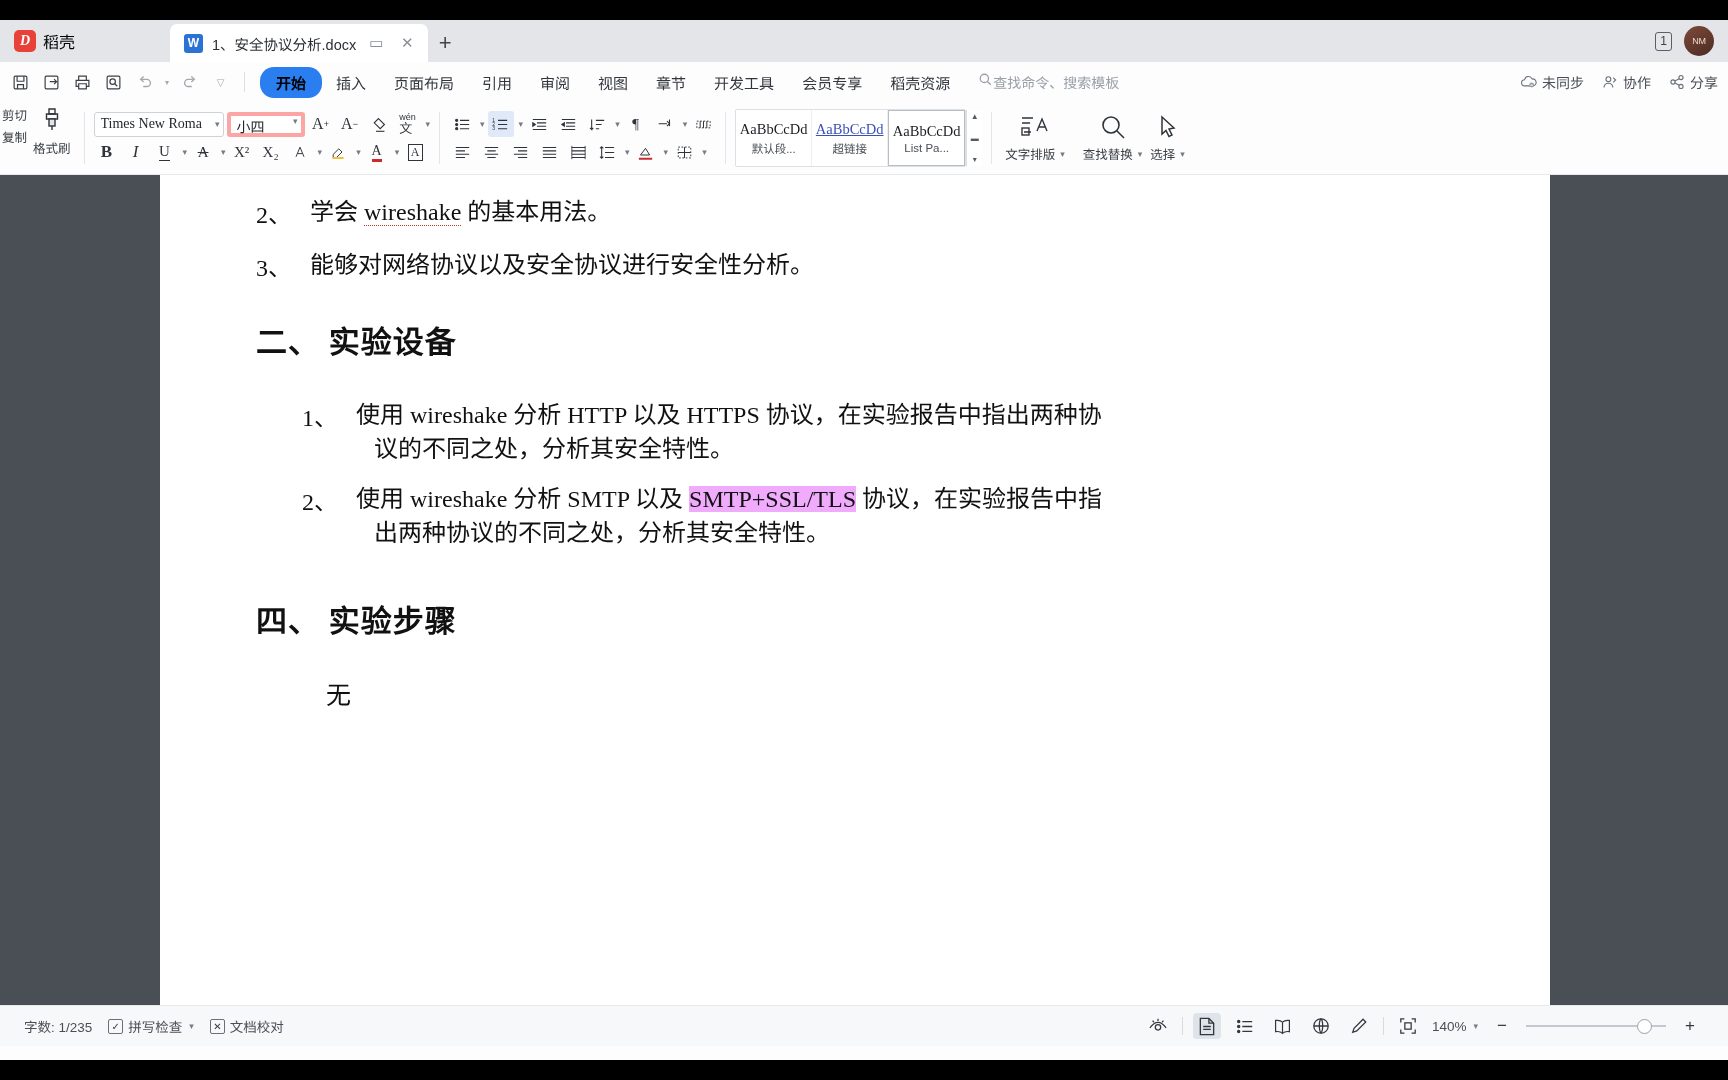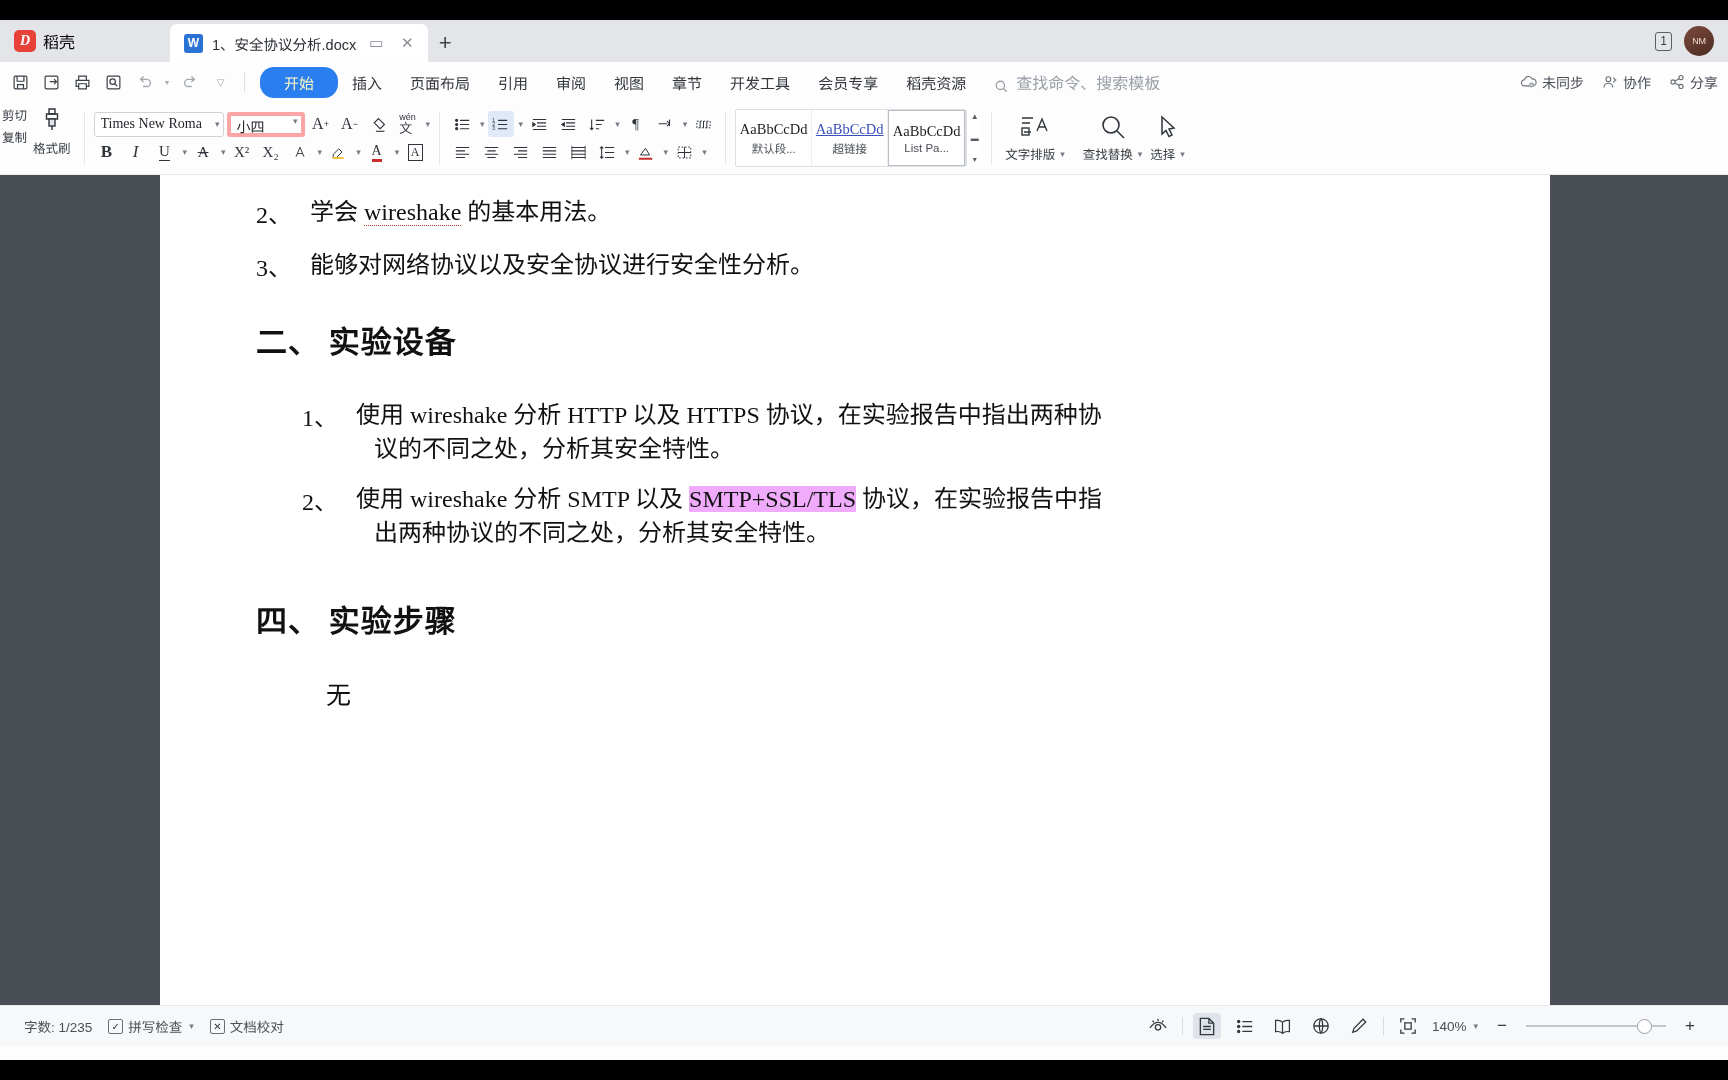--- a/index.html
+++ b/index.html
@@ -74,24 +74,24 @@
   .qat{display:flex;align-items:center;gap:2px;padding-right:8px;}
   .qbtn{
     width:29px;height:29px;display:flex;align-items:center;
     justify-content:center;color:#3b4046;border-radius:4px;
   }
   .qsep{width:1px;height:20px;background:#dcdfe4;margin:0 7px;}
   .rtab{
     font-size:15px;color:#33373d;padding:5px 14px;border-radius:14px;
     white-space:nowrap;
   }
-  .rtab.active{background:#2a7ef0;color:#fef9c3;font-weight:400;padding:5px 24px;}
+  .rtab.active{background:#2a7ef0;color:#000000;font-weight:700;padding:5px 16px;}
   .searchbox{
-    display:flex;align-items:flex-end;gap:7px;margin-left:14px;color:#9aa0a8;
-    font-size:16px;
+    display:flex;align-items:flex-start;margin-left:14px;color:#9aa0a8;
+    font-size:14px;
   }
   .ribbon-right{
     margin-left:auto;display:flex;align-items:center;gap:18px;
     padding-right:10px;font-size:14px;color:#4a4f56;
   }
   .rr-item{display:flex;align-items:center;gap:5px;white-space:nowrap;}
 
   
   .ribbon{
     height:72px;background:#fdfdfe;display:flex;align-items:center;

